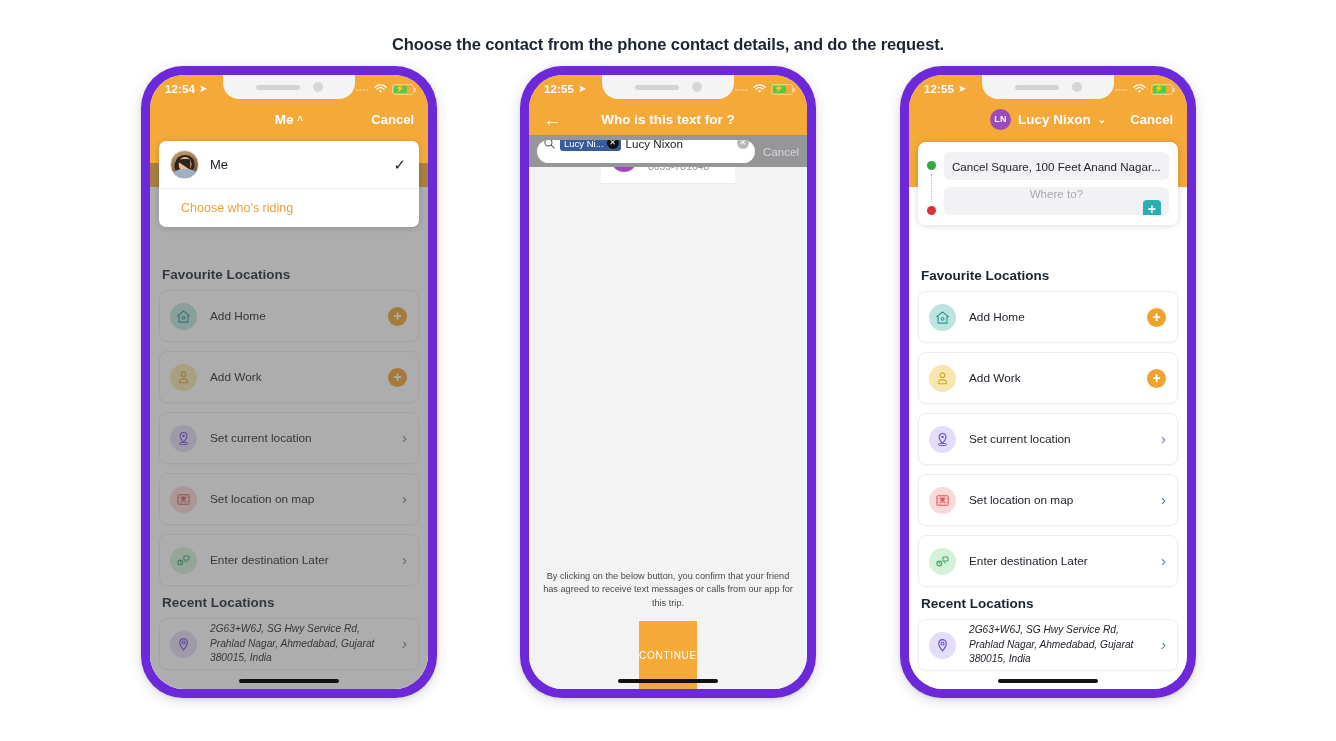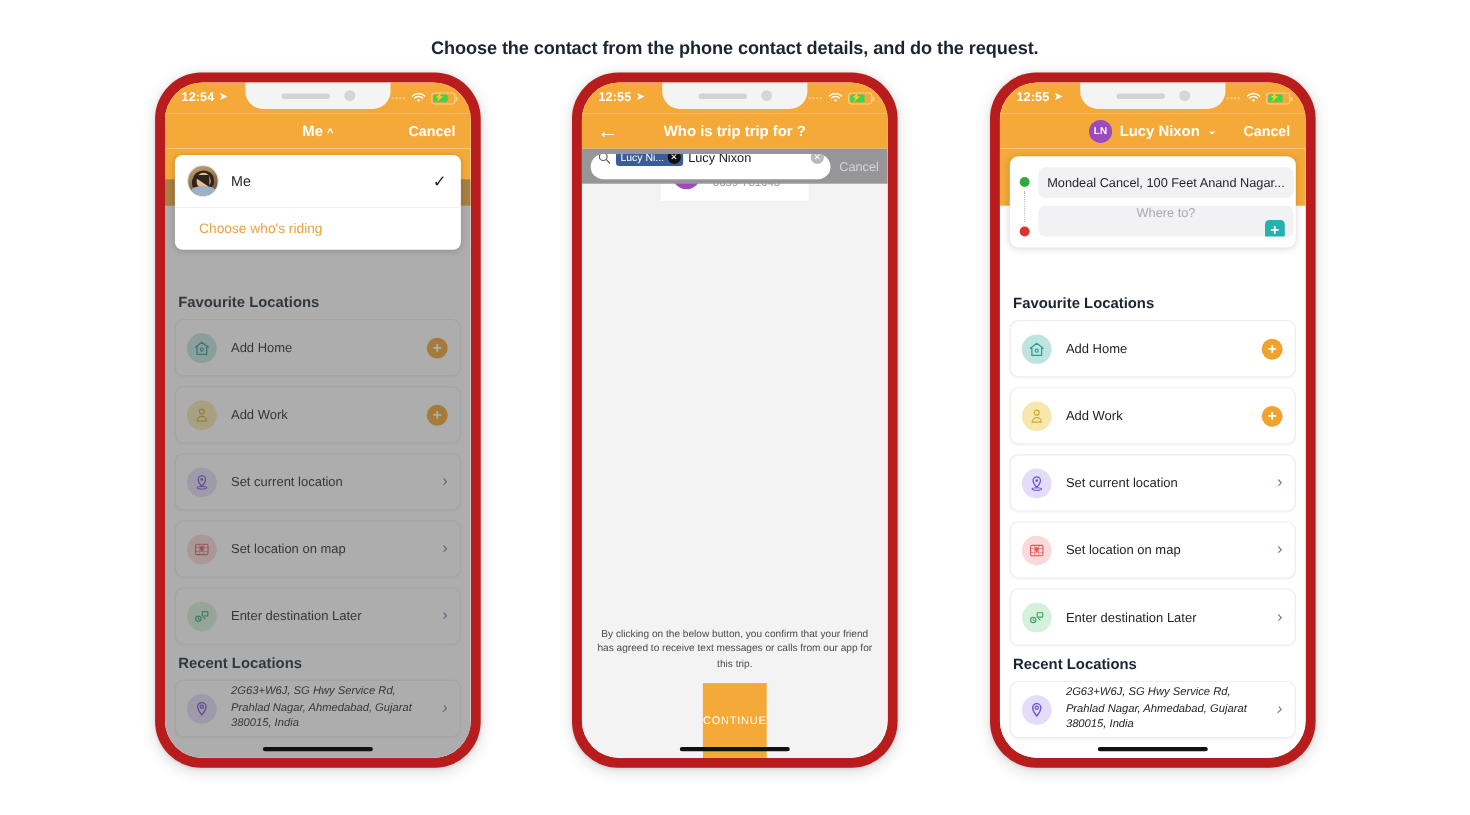--- a/index.html
+++ b/index.html
@@ -15,21 +15,21 @@
     position: absolute; top: 35px; left: 0; width: 1336px;
     text-align: center;
     font-size: 16.5px; font-weight: bold; color: #1b2431;
     letter-spacing: -0.1px;
   }
 
   
   .phone {
     position: absolute; top: 66px;
     width: 296px; height: 632px;
-    background: #b91c1c;
+    background: #6d28d9;
     border-radius: 42px;
     padding: 9px;
     box-shadow: 0 3px 14px rgba(0,0,0,0.14), 0 1px 3px rgba(0,0,0,0.10);
   }
   #phone1 { left: 141px; }
   #phone2 { left: 520px; }
   #phone3 { left: 900px; }
 
   .screen {
     position: relative;
@@ -490,21 +490,21 @@
           <span class="battery">
             <span class="lvl">
                 <span class="bolt">⚡</span>
               </span>
           </span>
         </span>
       </div>
 
       <div class="navbar">
         <span class="back-arrow">←</span>
-        <div class="nav-center">Who is trip trip for ?</div>
+        <div class="nav-center">Who is this text for ?</div>
       </div>
 
       <div class="searchband">
         <div class="searchfield">
           <span class="srch-icon">
             <svg width="11" height="11" viewBox="0 0 11 11">
                 <circle cx="4.4" cy="4.4" r="3.5" stroke="#606060" stroke-width="1.1" fill="none"></circle>
                 <line x1="7.1" y1="7.1" x2="10.2" y2="10.2" stroke="#606060" stroke-width="1.1" stroke-linecap="round"></line>
               </svg>
           </span>
@@ -655,21 +655,21 @@
             </div>
         </div>
 
         <div class="loc-card">
           <div class="dots-col">
             <span class="dot green"></span>
             <span class="dot-line"></span>
             <span class="dot red"></span>
           </div>
           <div class="inputs-col">
-            <div class="loc-input">Mondeal Cancel, 100 Feet Anand Nagar...</div>
+            <div class="loc-input">Cancel Square, 100 Feet Anand Nagar...</div>
             <div class="loc-input placeholder">
               <span>Where to?</span>
               <span class="plus-teal">+</span>
             </div>
           </div>
         </div>
       </div>
 
       <div class="home-ind"></div>
     </div>

